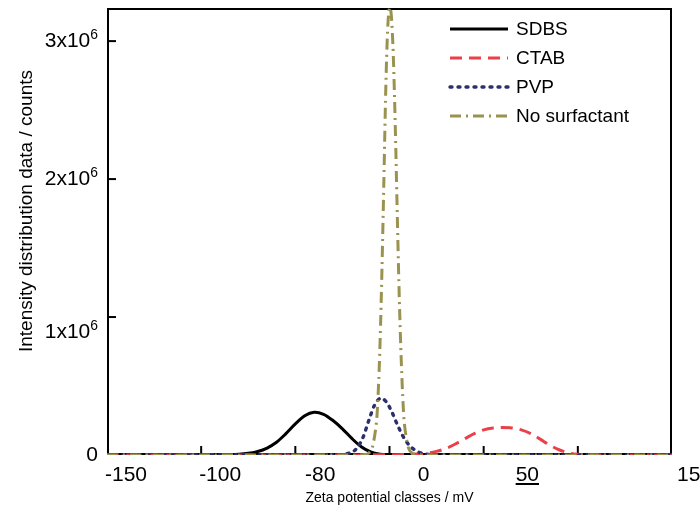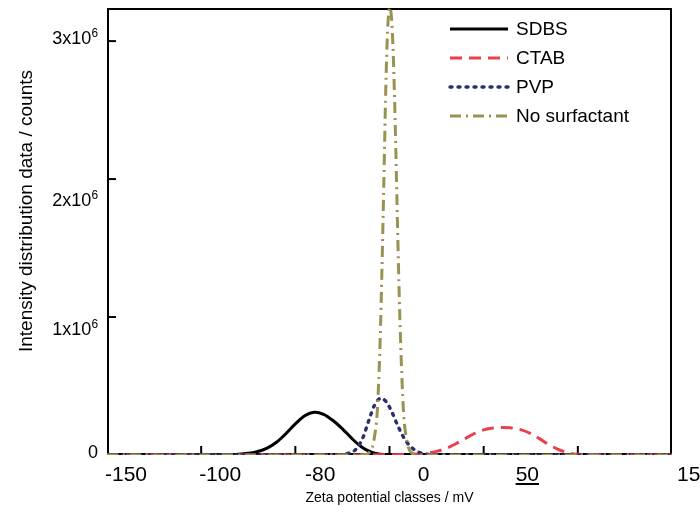--- a/index.html
+++ b/index.html
@@ -31,21 +31,21 @@
     position:absolute;
     left:107px; top:489px;
     width:565px;
     text-align:center;
     font-size:14px;
     white-space:nowrap;
   }
   .ytick-label{
     position:absolute;
     text-align:right;
-    font-size:18px;
+    font-size:21px;
     white-space:nowrap;
     right:0;
   }
   .ytick-wrap{position:absolute;right:602px;width:96px;}
   .xtick-label{
     position:absolute;
     text-align:right;
     font-size:21px;
     white-space:nowrap;
     width:80px;
@@ -99,21 +99,21 @@
         <path d="M107.00,455.00 C113.28,455.00 132.11,455.00 144.67,455.00 C157.22,455.00 172.92,455.00 182.33,455.00 C191.75,455.00 194.89,455.05 201.17,455.00 C207.44,454.95 213.72,454.86 220.00,454.72 C226.28,454.59 234.13,454.40 238.83,454.17 C243.54,453.94 245.11,453.78 248.25,453.34 C251.39,452.91 254.53,452.42 257.67,451.55 C260.81,450.68 263.94,449.64 267.08,448.10 C270.22,446.56 273.36,444.72 276.50,442.31 C279.64,439.89 282.78,436.67 285.92,433.62 C289.06,430.56 292.19,426.95 295.33,423.96 C298.47,420.97 301.61,417.64 304.75,415.68 C307.89,413.73 311.03,412.46 314.17,412.23 C317.31,412.00 320.44,412.92 323.58,414.30 C326.72,415.68 329.86,418.09 333.00,420.51 C336.14,422.92 339.28,425.80 342.42,428.79 C345.56,431.78 348.69,435.46 351.83,438.44 C354.97,441.43 358.11,444.47 361.25,446.72 C364.39,448.98 367.53,450.72 370.67,451.96 C373.81,453.21 376.94,453.71 380.08,454.17 C383.22,454.63 384.79,454.59 389.50,454.72 C394.21,454.86 402.06,454.95 408.33,455.00 C414.61,455.05 417.75,455.00 427.17,455.00 C436.58,455.00 452.28,455.00 464.83,455.00 C477.39,455.00 489.94,455.00 502.50,455.00 C515.06,455.00 527.61,455.00 540.17,455.00 C552.72,455.00 565.28,455.00 577.83,455.00 C590.39,455.00 599.81,455.00 615.50,455.00 C631.19,455.00 662.58,455.00 672.00,455.00" fill="none" stroke="#000000" stroke-width="3" stroke-linecap="butt" stroke-linejoin="round"></path>
         <path d="M107.00,455.00 C116.42,455.00 144.67,455.00 163.50,455.00 C182.33,455.00 201.17,455.00 220.00,455.00 C238.83,455.00 260.81,455.00 276.50,455.00 C292.19,455.00 301.61,455.00 314.17,455.00 C326.72,455.00 342.42,455.02 351.83,455.00 C361.25,454.98 364.39,454.91 370.67,454.86 C376.94,454.82 383.22,454.79 389.50,454.72 C395.78,454.66 402.06,454.72 408.33,454.45 C414.61,454.17 422.46,453.57 427.17,453.07 C431.88,452.56 433.44,452.19 436.58,451.41 C439.72,450.63 442.86,449.62 446.00,448.38 C449.14,447.14 452.28,445.57 455.42,443.96 C458.56,442.35 461.69,440.44 464.83,438.72 C467.97,437.00 471.11,435.09 474.25,433.62 C477.39,432.14 480.53,430.83 483.67,429.89 C486.81,428.95 489.94,428.37 493.08,427.96 C496.22,427.55 499.36,427.41 502.50,427.41 C505.64,427.41 508.78,427.55 511.92,427.96 C515.06,428.37 518.19,428.95 521.33,429.89 C524.47,430.83 527.61,432.08 530.75,433.62 C533.89,435.16 537.03,437.23 540.17,439.13 C543.31,441.04 546.44,443.30 549.58,445.07 C552.72,446.84 555.86,448.47 559.00,449.76 C562.14,451.05 565.28,452.06 568.42,452.79 C571.56,453.53 573.13,453.83 577.83,454.17 C582.54,454.52 587.25,454.72 596.67,454.86 C606.08,455.00 621.78,454.98 634.33,455.00 C646.89,455.02 665.72,455.00 672.00,455.00" fill="none" stroke="#e8414a" stroke-width="3" stroke-linecap="butt" stroke-linejoin="round" stroke-dasharray="12,7"></path>
         <path d="M107.00,455.00 C122.69,455.00 172.92,455.00 201.17,455.00 C229.42,455.00 257.67,455.00 276.50,455.00 C295.33,455.00 304.75,455.02 314.17,455.00 C323.58,454.98 328.29,454.95 333.00,454.86 C337.71,454.77 339.28,454.89 342.42,454.45 C345.56,454.01 349.32,453.41 351.83,452.24 C354.34,451.07 355.60,449.94 357.48,447.41 C359.37,444.88 361.25,441.55 363.13,437.06 C365.02,432.58 366.90,425.80 368.78,420.51 C370.67,415.22 372.55,409.01 374.43,405.33 C376.32,401.65 378.20,399.13 380.08,398.44 C381.97,397.75 383.85,399.13 385.73,401.19 C387.62,403.26 389.50,407.06 391.38,410.85 C393.27,414.65 395.15,419.82 397.03,423.96 C398.92,428.10 400.80,432.31 402.68,435.69 C404.57,439.07 406.45,441.94 408.33,444.24 C410.22,446.54 412.10,448.10 413.98,449.48 C415.87,450.86 417.44,451.73 419.63,452.52 C421.83,453.30 424.34,453.79 427.17,454.17 C429.99,454.55 433.44,454.66 436.58,454.79 C439.72,454.93 441.29,454.97 446.00,455.00 C450.71,455.03 455.42,455.00 464.83,455.00 C474.25,455.00 486.81,455.00 502.50,455.00 C518.19,455.00 540.17,455.00 559.00,455.00 C577.83,455.00 596.67,455.00 615.50,455.00 C634.33,455.00 662.58,455.00 672.00,455.00" fill="none" stroke="#2b2f6b" stroke-width="3.4" stroke-linecap="round" stroke-linejoin="round" stroke-dasharray="2,6"></path>
         <path d="M107.00,455.00 C122.69,455.00 169.78,455.00 201.17,455.00 C232.56,455.00 271.79,455.00 295.33,455.00 C318.88,455.00 331.74,455.00 342.42,455.00 C353.09,455.00 355.60,455.07 359.37,455.00 C363.13,454.93 363.45,454.93 365.02,454.59 C366.59,454.24 367.53,454.24 368.78,452.93 C370.04,451.62 371.29,451.67 372.55,446.72 C373.81,441.78 375.38,432.24 376.32,423.27 C377.26,414.30 377.57,406.48 378.20,392.92 C378.83,379.35 379.46,362.56 380.08,341.87 C380.71,321.18 381.34,295.42 381.97,268.75 C382.59,242.08 383.22,211.50 383.85,181.83 C384.48,152.17 385.11,116.07 385.73,90.78 C386.36,65.48 386.99,43.87 387.62,30.07 C388.24,16.28 388.87,10.30 389.50,8.00 C390.13,5.70 390.76,8.46 391.38,16.28 C392.01,24.10 392.64,37.43 393.27,54.91 C393.89,72.38 394.52,96.30 395.15,121.13 C395.78,145.96 396.41,176.77 397.03,203.91 C397.66,231.04 398.29,260.01 398.92,283.93 C399.54,307.84 400.17,328.76 400.80,347.39 C401.43,366.01 402.06,382.68 402.68,395.68 C403.31,408.67 403.63,416.72 404.57,425.34 C405.51,433.96 407.08,442.79 408.33,447.41 C409.59,452.03 410.53,451.87 412.10,453.07 C413.67,454.26 415.24,454.26 417.75,454.59 C420.26,454.91 422.46,454.93 427.17,455.00 C431.88,455.07 433.44,455.00 446.00,455.00 C458.56,455.00 480.53,455.00 502.50,455.00 C524.47,455.00 549.58,455.00 577.83,455.00 C606.08,455.00 656.31,455.00 672.00,455.00" fill="none" stroke="#9a9350" stroke-width="3" stroke-linecap="butt" stroke-linejoin="round" stroke-dasharray="11,5,2,5"></path>
       </g>
     </svg>
 
   <div class="ytick-wrap" id="ytick-labels">
       <div class="ytick-label" style="top: 442px;">0</div>
       <div class="ytick-label" style="top: 319px;">1x10<sup>6</sup></div>
-      <div class="ytick-label" style="top: 166.074px; margin-top: 24px;">2x10<sup>6</sup></div>
+      <div class="ytick-label" style="top: 166.074px;">2x10<sup>6</sup></div>
       <div class="ytick-label" style="top: 28.1111px;">3x10<sup>6</sup></div>
     </div>
 
   <div id="xtick-labels"></div>
 
   <div class="ylabel">Intensity distribution data / counts</div>
   <div class="xlabel">Zeta potential classes / mV</div>
 
   <div class="legend" id="legend-box">
       <div class="legend-row">

